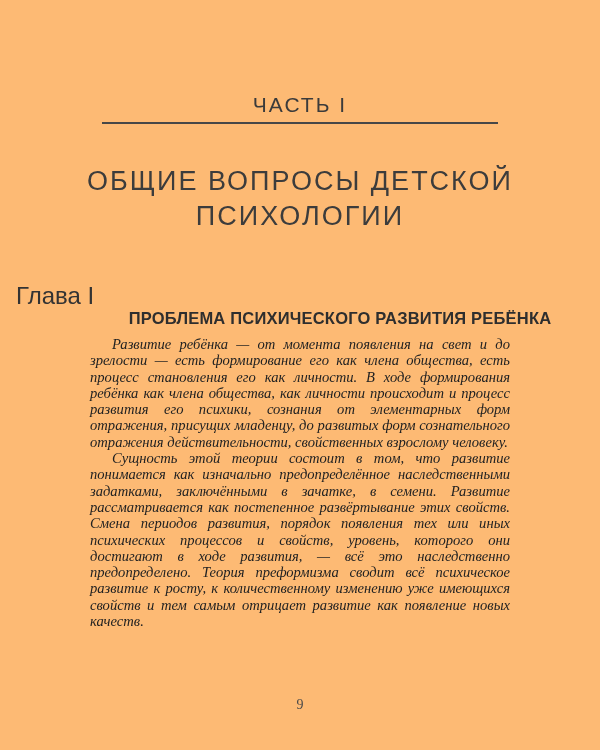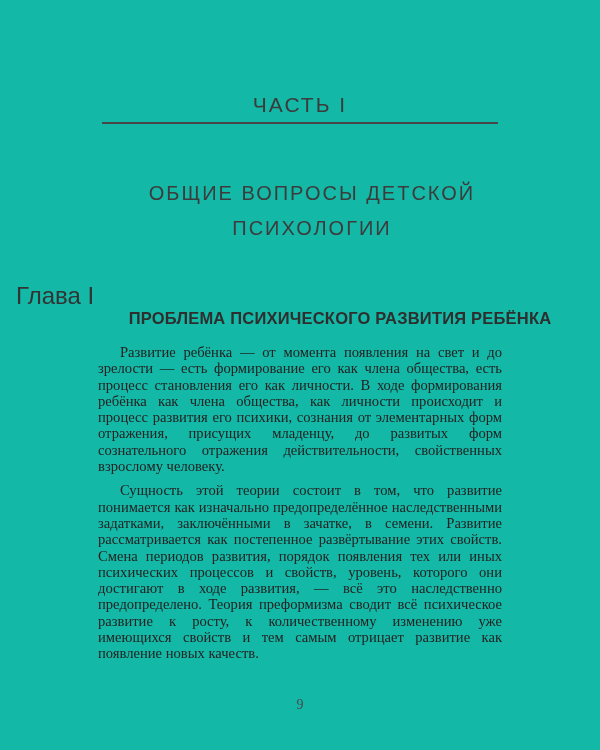--- a/index.html
+++ b/index.html
@@ -4,21 +4,21 @@
 <style>
   html, body {
     margin: 0;
     padding: 0;
     background: #ffffff;
   }
   .book-page {
     position: relative;
     width: 600px;
     height: 750px;
-    background: #14b8a6;
+    background: #fdba74;
     overflow: hidden;
     font-family: "Liberation Serif", serif;
   }
   .part-label {
     position: absolute;
     top: 93px;
     left: 0;
     width: 100%;
     text-align: center;
     font-family: "Liberation Sans", sans-serif;
@@ -34,25 +34,25 @@
     width: 396px;
     border: none;
     border-top: 2px solid #474747;
     margin: 0;
   }
   .part-title {
     position: absolute;
     top: 164px;
     left: 80px;
     width: 440px;
-    margin: 12px;
+    margin: 0;
     text-align: center;
     font-family: "Liberation Sans", sans-serif;
     font-weight: 400;
-    font-size: 20px;
+    font-size: 27px;
     line-height: 35px;
     letter-spacing: 2px;
     color: #3c3c3c;
   }
   .chapter-label {
     position: absolute;
     top: 266px;
     left: 0;
     width: 100%;
     margin: 16px;
@@ -83,22 +83,23 @@
     left: 90px;
     width: 420px;
     color: #222222;
     font-size: 14.6px;
     line-height: 16.3px;
     text-align: justify;
     hyphens: auto;
     -webkit-hyphens: auto;
   }
   .body-text p {
-    margin: 8px;
+    margin: 0;
     text-indent: 22px;
+    font-style: italic;
   }
   .page-number {
     position: absolute;
     top: 697px;
     left: 0;
     width: 100%;
     text-align: center;
     font-size: 14px;
     color: #4a4a4a;
   }

